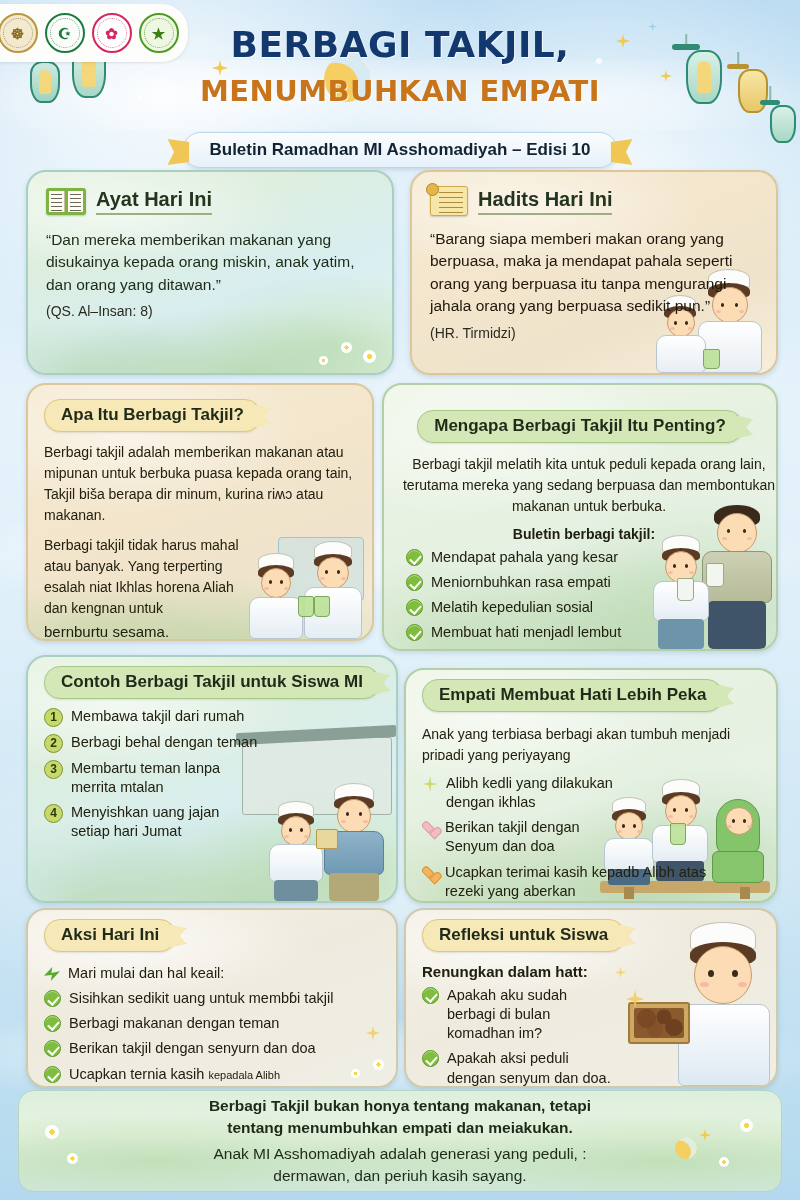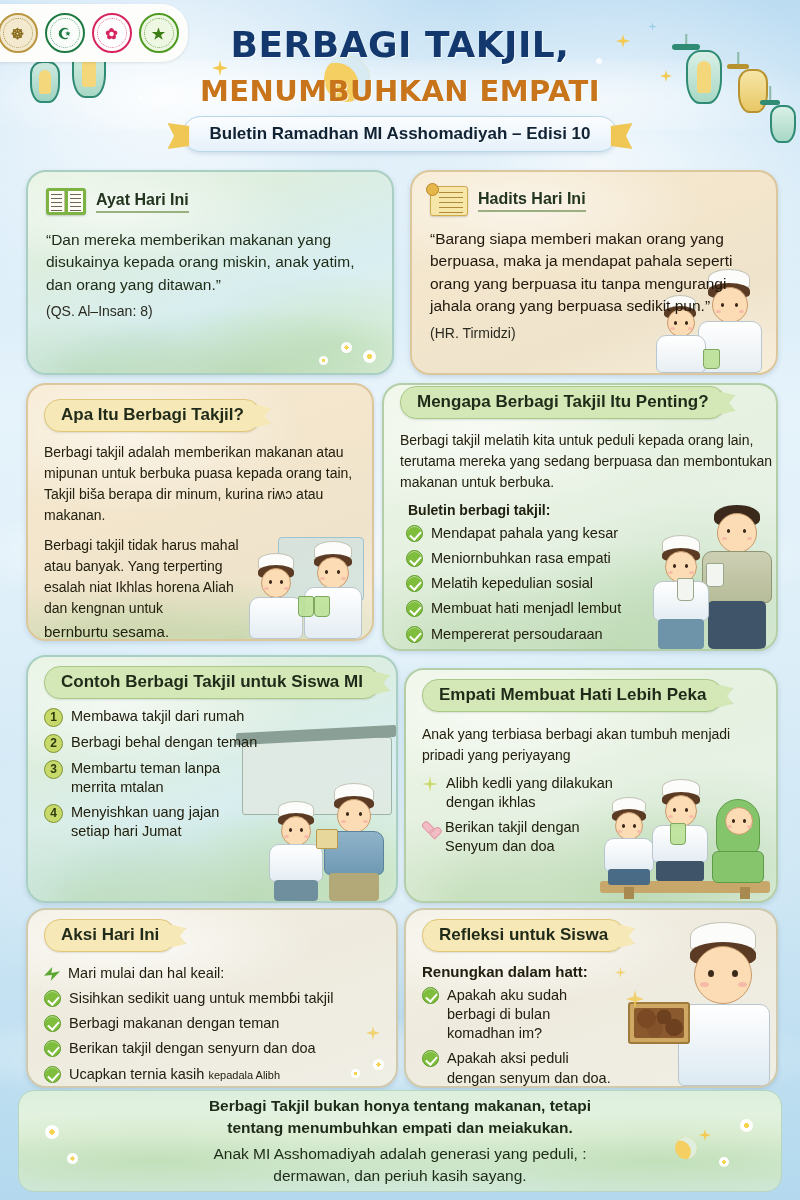--- a/index.html
+++ b/index.html
@@ -51,21 +51,21 @@
     color:#12386e; font-family:"DejaVu Sans", sans-serif;
     text-shadow:1px 1px 0 rgba(255,255,255,.75);
   }
   .title2 {
     position:absolute; left:0; right:0; top:74px; text-align:center;
     font-size:29px; font-weight:bold; letter-spacing:.4px;
     color:#c8741a; font-family:"DejaVu Sans", sans-serif;
     text-shadow:1px 1px 0 rgba(255,255,255,.75);
   }
   .ribbon {
-    position:absolute; left:50%; transform:translateX(-50%); top:116px;
+    position:absolute; left:50%; transform:translateX(-50%); top:132px;
     background:linear-gradient(180deg,#fbfdff,#e6f1fa);
     border:1px solid #b9d6ea; border-radius:20px;
     padding:7px 26px; font-size:17px; font-weight:bold; color:#123;
     box-shadow:0 2px 4px rgba(30,70,110,.14);
     white-space:nowrap;
   }
   .ribbon::before, .ribbon::after {
     content:""; position:absolute; top:6px; width:22px; height:26px;
     background:#f0c755; z-index:-1;
   }
@@ -133,21 +133,21 @@
   .pill-green { background:#d4e8b7; border:1px solid #aac988; box-shadow:0 1px 2px rgba(0,0,0,.10); }
   .pill-tail::after {
     content:""; position:absolute; right:-11px; top:4px; width:16px; height:22px;
     background:inherit; border:1px solid rgba(0,0,0,.10); border-left:none;
     clip-path:polygon(0 0,100% 18%,62% 50%,100% 82%,0 100%);
   }
 
   
   .headrow { display:flex; align-items:center; gap:10px; }
   .headtext {
-    font-size:16px; font-weight:bold; color:#23351f;
+    font-size:20px; font-weight:bold; color:#23351f;
     border-bottom:2px solid #9bb07f; padding-bottom:2px;
   }
   .book {
     width:40px; height:27px; position:relative; flex:none;
     background:#7cb342; border-radius:3px;
     box-shadow:0 1px 2px rgba(0,0,0,.2);
   }
   .book::before {
     content:""; position:absolute; left:3px; top:3px; width:15px; height:21px;
     background:#fffdf4; border-right:1px solid #c9c0a4;
@@ -427,21 +427,21 @@
         <div class="eye" style="left:23px;top:33px;"></div>
         <div class="eye" style="left:35px;top:33px;"></div>
         <div class="cheek" style="left:18px;top:40px;"></div>
         <div class="cheek" style="left:39px;top:40px;"></div>
         <div class="torso" style="left:3px;top:50px;width:56px;height:40px;background:linear-gradient(180deg,#ffffff,#e4edf3);"></div>
         <div style="position:absolute;left:8px;top:88px;width:46px;height:30px;background:#6d94a8;border-radius:4px;"></div>
       </div>
       <div class="cup" style="right:52px;bottom:62px;width:18px;height:24px;background:#f3f6f0;border-color:#9aa78f;"></div>
       <div class="cup" style="right:82px;bottom:48px;width:17px;height:23px;background:#f3f6f0;border-color:#9aa78f;"></div>
     </div>
-    <div class="inner" style="padding:1px 16px 10px;">
+    <div class="inner" style="padding:25px 16px 10px;text-align:center;">
       <span class="pill pill-green pill-tail">Mengapa Berbagi Takjil Itu Penting?</span>
       <div class="body-text" style="margin-top:11px;width:378px;">Berbagi takjil melatih kita untuk peduli kepada orang lain, terutama mereka yang sedang berpuasa dan membontukan makanan untuk berbuka.</div>
       <div class="sub" style="margin-top:9px;margin-left:8px;">Buletin berbagi takjil:</div>
       <ul class="list" style="margin-left:6px;">
         <li>
             <span class="chk"></span>
             <span>Mendapat pahala yang kesar</span>
           </li>
         <li>
             <span class="chk"></span>
@@ -559,20 +559,24 @@
       <div class="body-text" style="margin-top:12px;width:330px;">Anak yang terbiasa berbagi akan tumbuh menjadi priᴅadi yang periyayang</div>
       <ul class="list" style="margin-top:8px;">
         <li>
           <span class="sparkle"></span>
           <span style="max-width:186px">Alibh kedli yang dilakukan dengan ikhlas</span>
         </li>
         <li>
           <span class="heart pink"></span>
           <span style="max-width:178px">Berikan takjil dengan Senyum dan doa</span>
         </li>
+        <li>
+          <span class="heart orange"></span>
+          <span style="max-width:280px">Ucapkan terimai kasih kepadb Alibh atas rezeki yang aberkan</span>
+        </li>
       </ul>
     </div>
   </div>
 
   <div class="card paper-lightpaper" style="left:26px;top:908px;width:372px;height:180px;">
     <div class="illus" style="right:6px;bottom:6px;width:90px;height:90px;">
       <div class="star" style="right:10px;bottom:40px;width:14px;height:14px;opacity:.75;"></div>
       <div class="flower" style="right:6px;bottom:10px;"></div>
       <div class="flower" style="right:30px;bottom:2px;width:9px;height:9px;"></div>
     </div>

